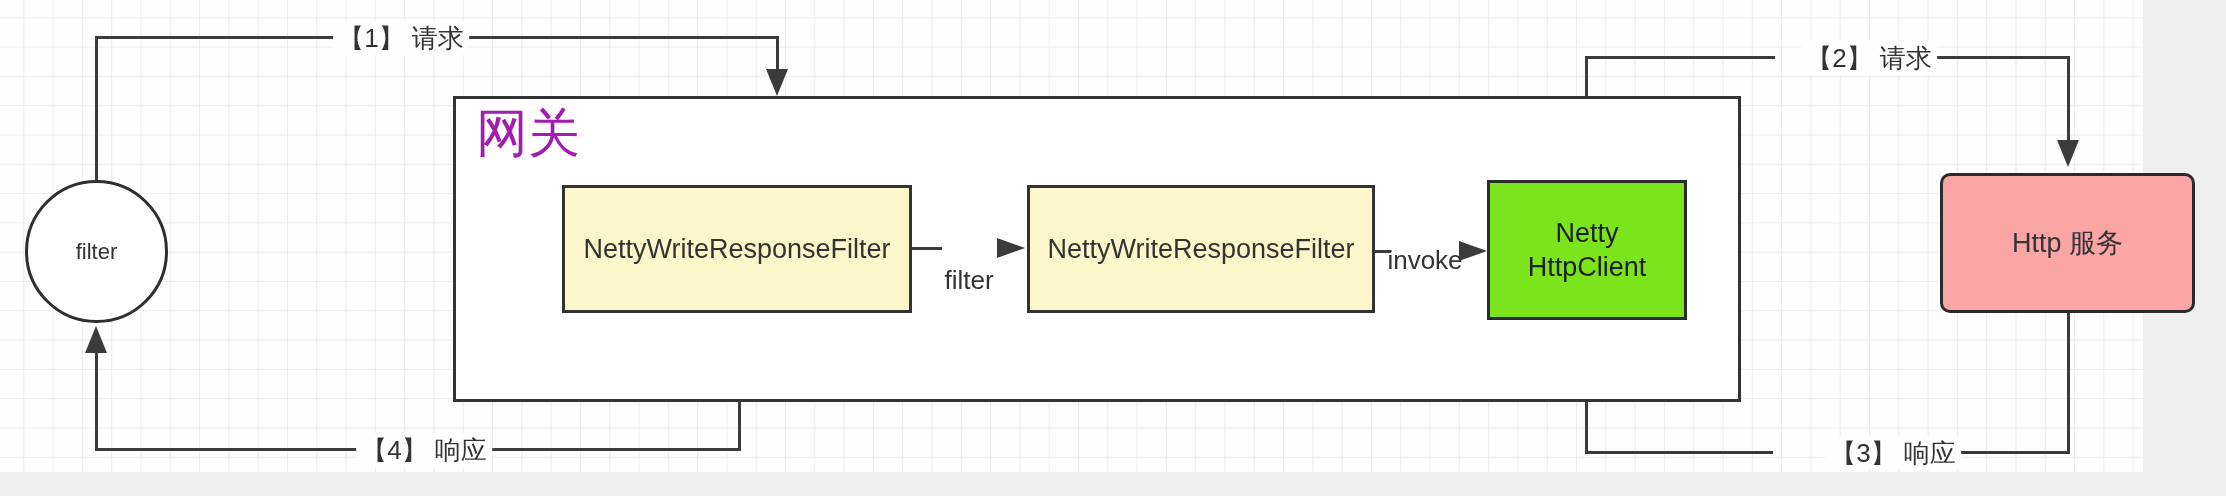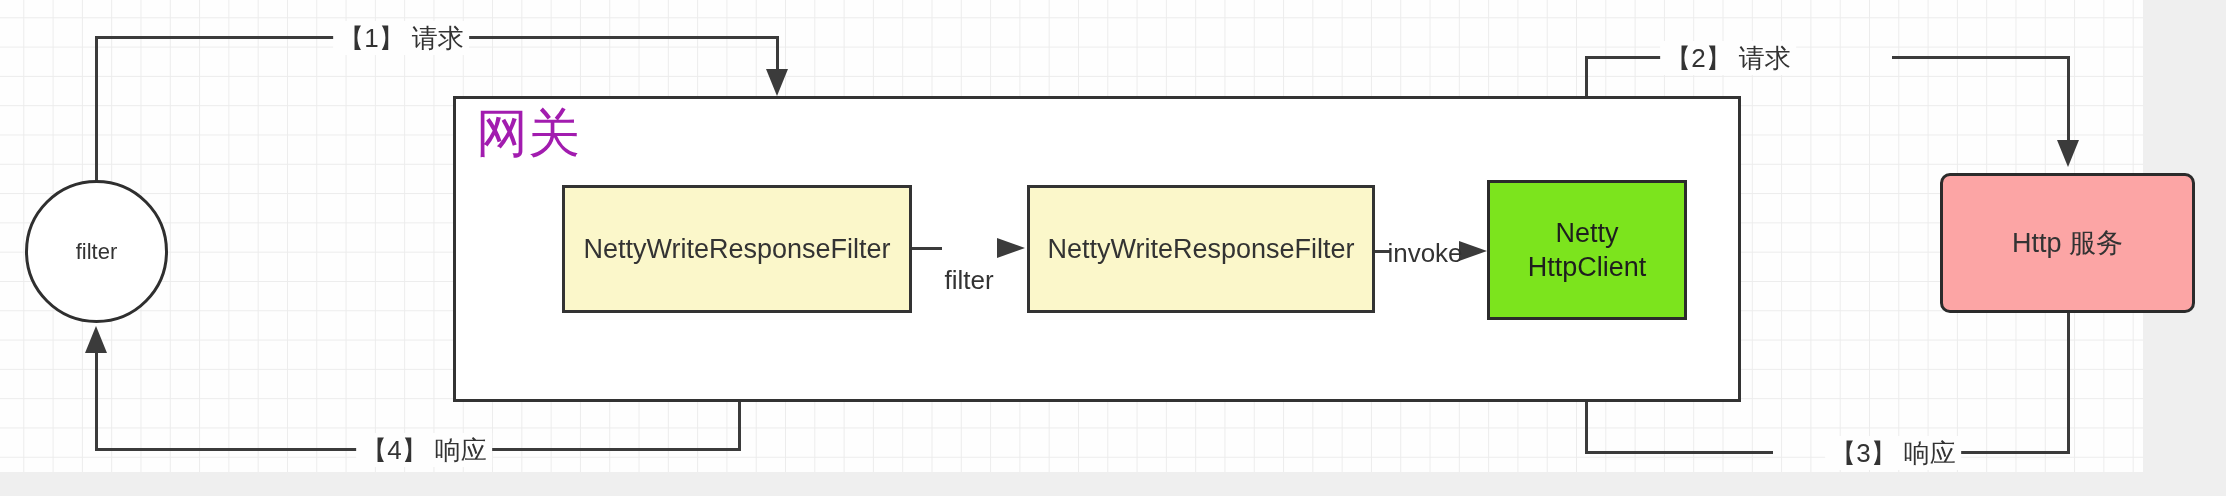--- a/index.html
+++ b/index.html
@@ -75,21 +75,21 @@
   <div class="ln" style="left:455px;top:36px;width:324px;height:3px;"></div>
   <div class="ln" style="left:776px;top:36px;width:3px;height:36px;"></div>
   <div class="arrow down" style="left:766px;top:69px;"></div>
   <span class="edge-label" style="left:401px;top:38px;text-align:right;">【1】 请求</span>
 
   <div class="ln" style="left:1585px;top:57px;width:3px;height:123px;"></div>
   <div class="ln" style="left:1585px;top:56px;width:190px;height:3px;"></div>
   <div class="ln" style="left:1892px;top:56px;width:178px;height:3px;"></div>
   <div class="ln" style="left:2067px;top:56px;width:3px;height:85px;"></div>
   <div class="arrow down" style="left:2057px;top:140px;"></div>
-  <span class="edge-label" style="left:1728px;top:58px;text-align:center;">【2】 请求</span>
+  <span class="edge-label" style="left:1869px;top:58px;text-align:center;">【2】 请求</span>
 
   <div class="ln" style="left:2067px;top:313px;width:3px;height:141px;"></div>
   <div class="ln" style="left:1897px;top:451px;width:173px;height:3px;"></div>
   <div class="ln" style="left:1585px;top:451px;width:188px;height:3px;"></div>
   <div class="ln" style="left:1585px;top:351px;width:3px;height:102px;"></div>
   <div class="arrow up" style="left:1575px;top:325px;"></div>
   <span class="edge-label" style="left:1893px;top:453px;">【3】 响应</span>
 
   <div class="ln" style="left:738px;top:313px;width:3px;height:138px;"></div>
   <div class="ln" style="left:483px;top:448px;width:258px;height:3px;"></div>
@@ -101,21 +101,21 @@
   <div class="node node-gateway">
     <span class="gateway-title">网关</span>
   </div>
 
   <div class="ln" style="left:912px;top:247px;width:30px;height:3px;"></div>
   <div class="arrow right" style="left:997px;top:238px;"></div>
   <span class="edge-label plain" style="left:969px;top:250px;margin-top:30px;">filter</span>
 
   <div class="ln" style="left:1375px;top:250px;width:16px;height:3px;"></div>
   <div class="arrow right" style="left:1459px;top:241px;"></div>
-  <span class="edge-label plain" style="left:1425px;top:253px;text-align:right;">invoke</span>
+  <span class="edge-label plain" style="left:1425px;top:260px;text-align:right;">invoke</span>
 
   <div class="node node-client">
     <span>filter</span>
   </div>
 
   <div class="node node-filter1">
     <span>NettyWriteResponseFilter</span>
   </div>
 
   <div class="node node-filter2">

